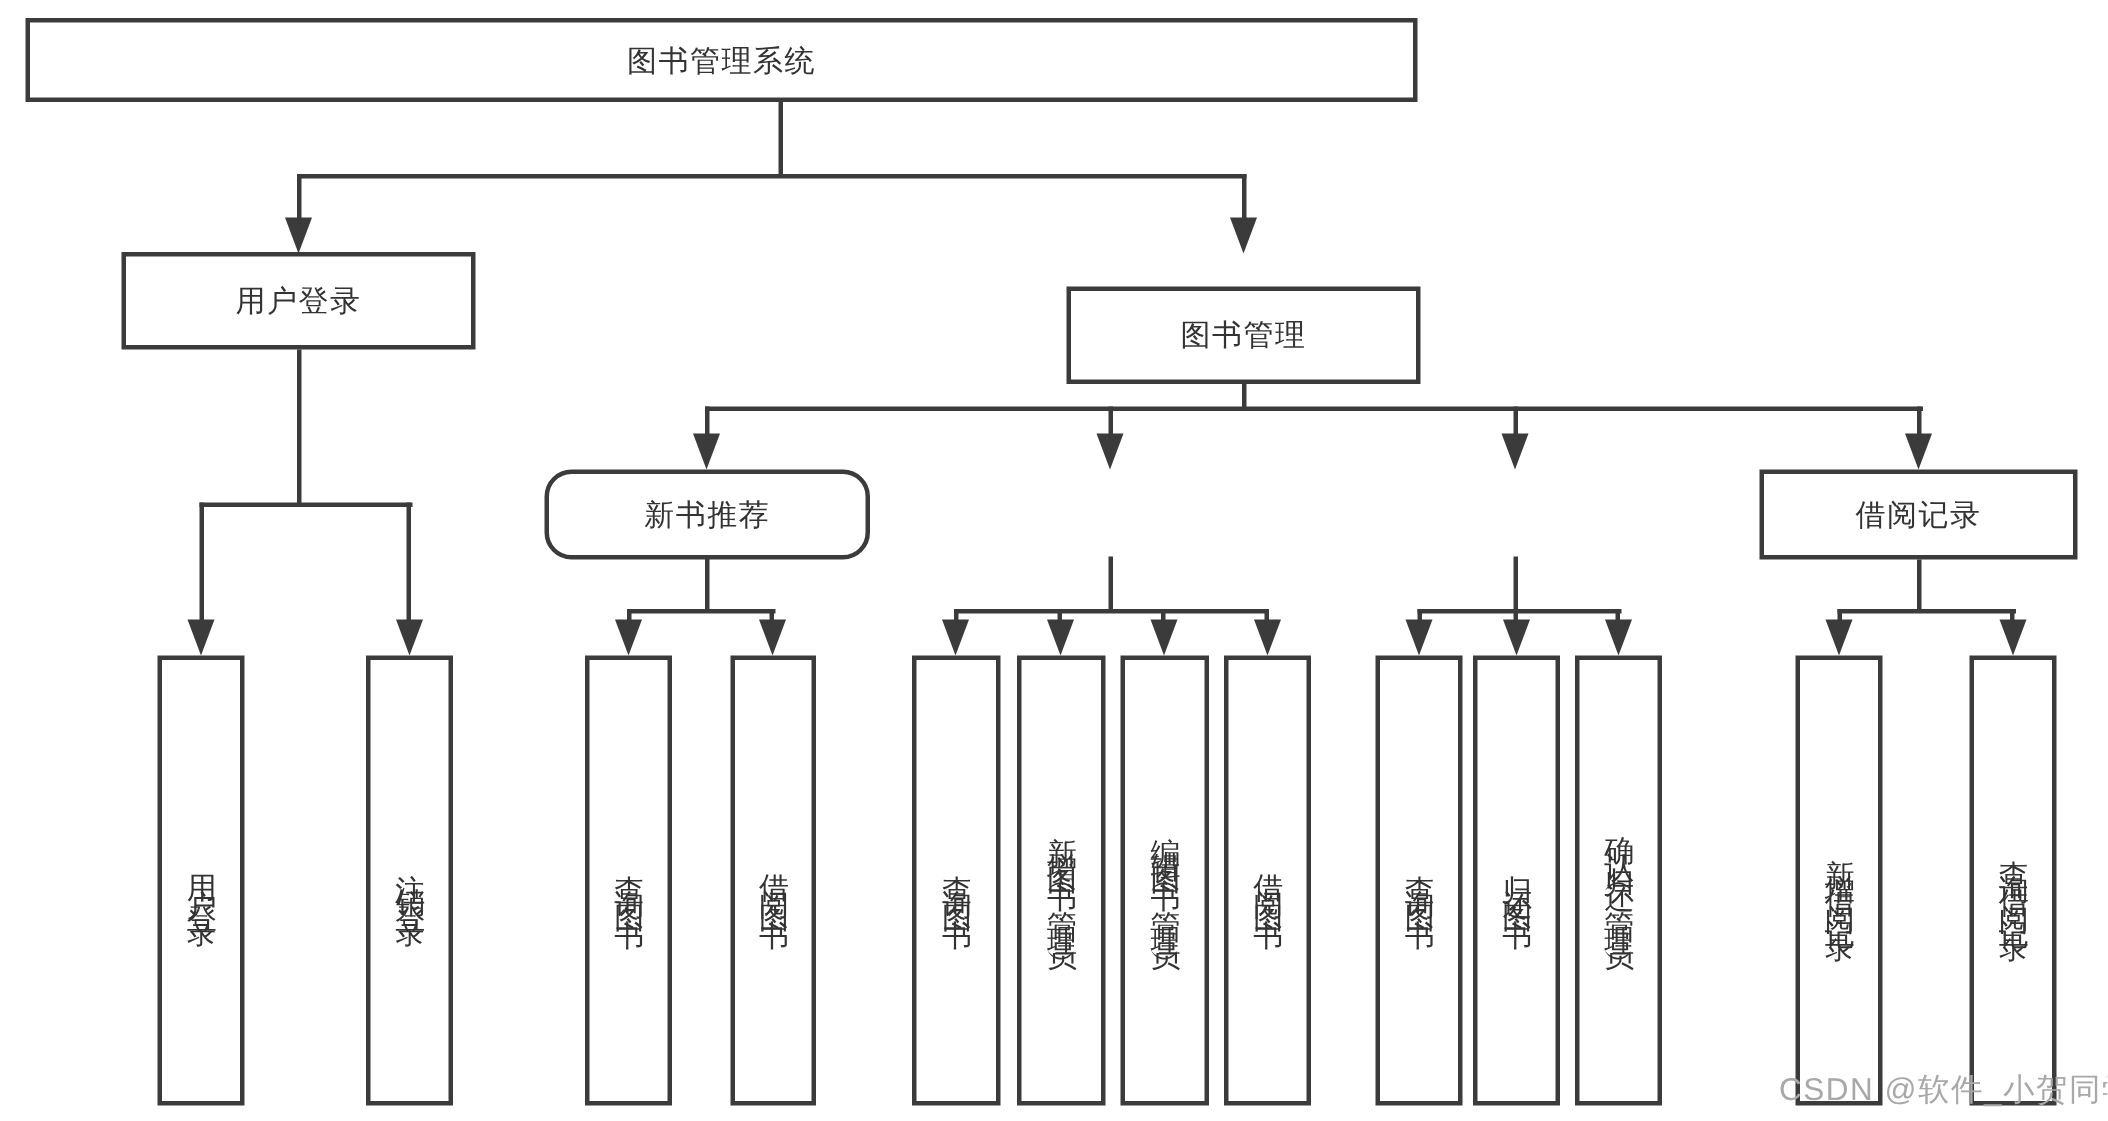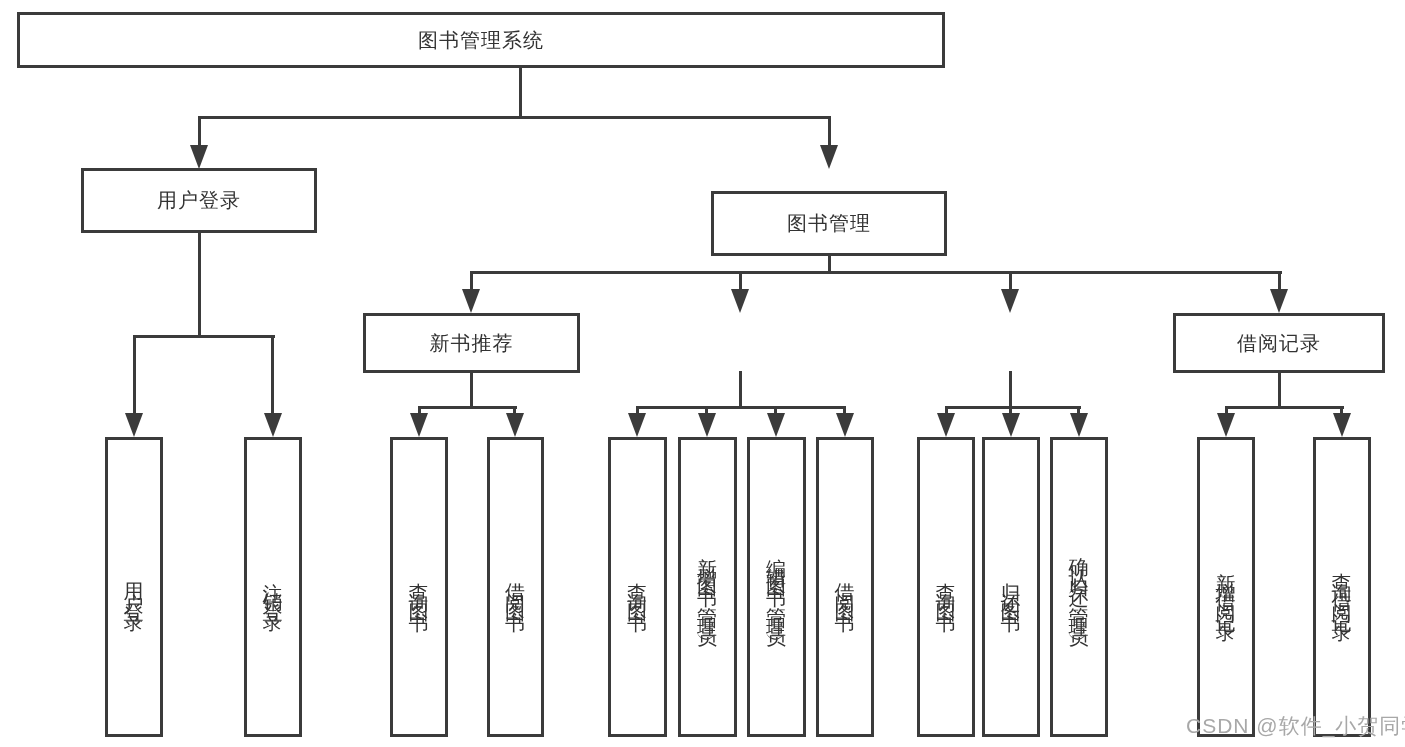--- a/index.html
+++ b/index.html
@@ -120,21 +120,21 @@
     <span>图书管理系统</span>
   </div>
 
   <div class="box" style="left:81px;top:168px;width:236px;height:65px;">
     <span>用户登录</span>
   </div>
   <div class="box" style="left:711px;top:168px;width:236px;height:65px;margin-top:23px;">
     <span>图书管理</span>
   </div>
 
-  <div class="box" style="left:363px;top:313px;width:217px;height:60px;">
+  <div class="box" style="left:363px;top:313px;width:217px;height:60px;border-radius:18px;">
     <span>新书推荐</span>
   </div>
   <div class="box" style="left:1173px;top:313px;width:212px;height:60px;">
     <span>借阅记录</span>
   </div>
 
   <div class="box vbox" style="left:105px;top:437px;width:58px;height:300px;">
     <span>用户登录</span>
   </div>
   <div class="box vbox" style="left:244px;top:437px;width:58px;height:300px;">

